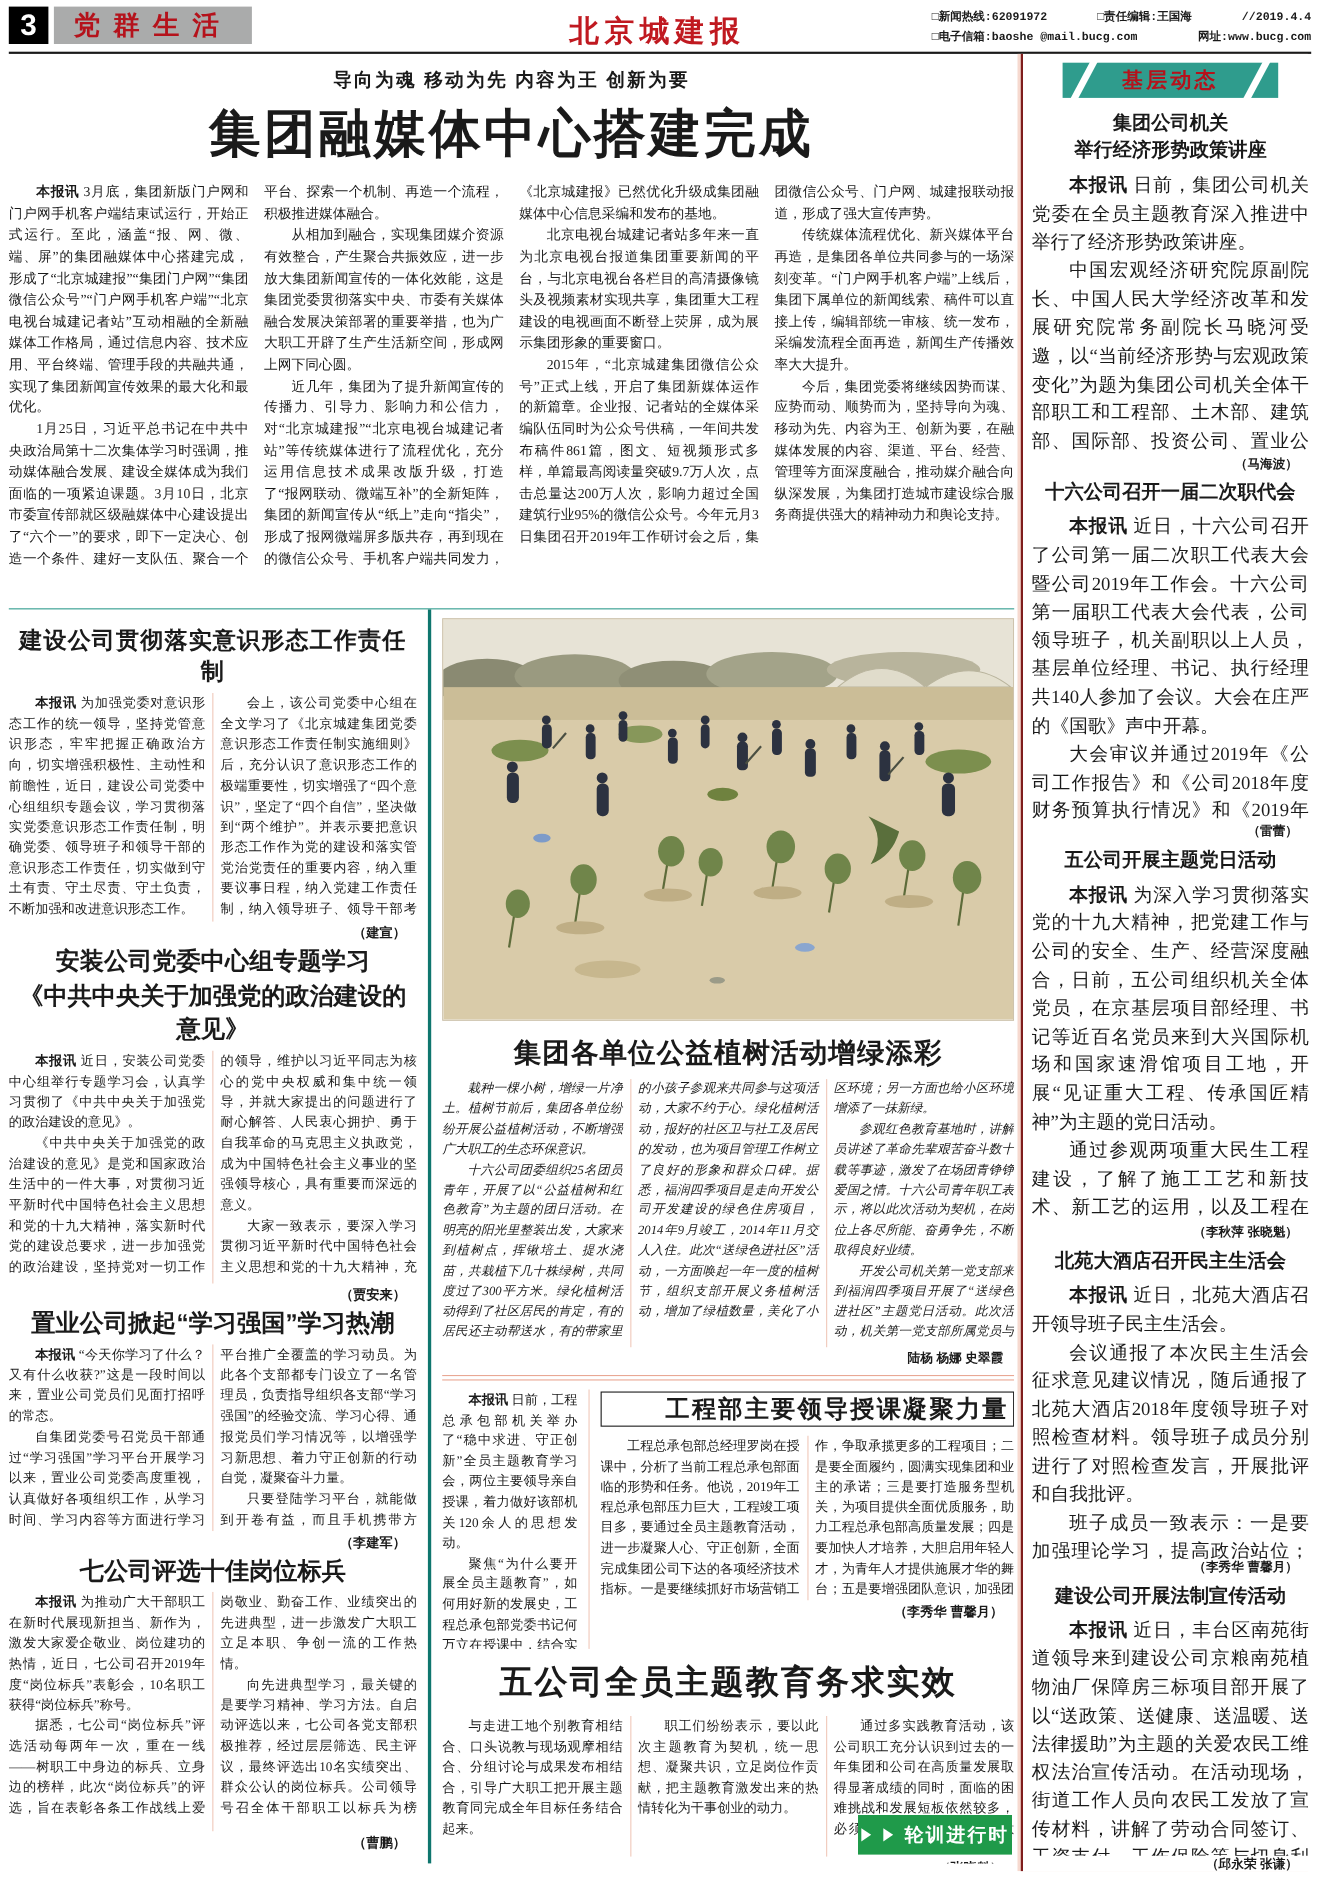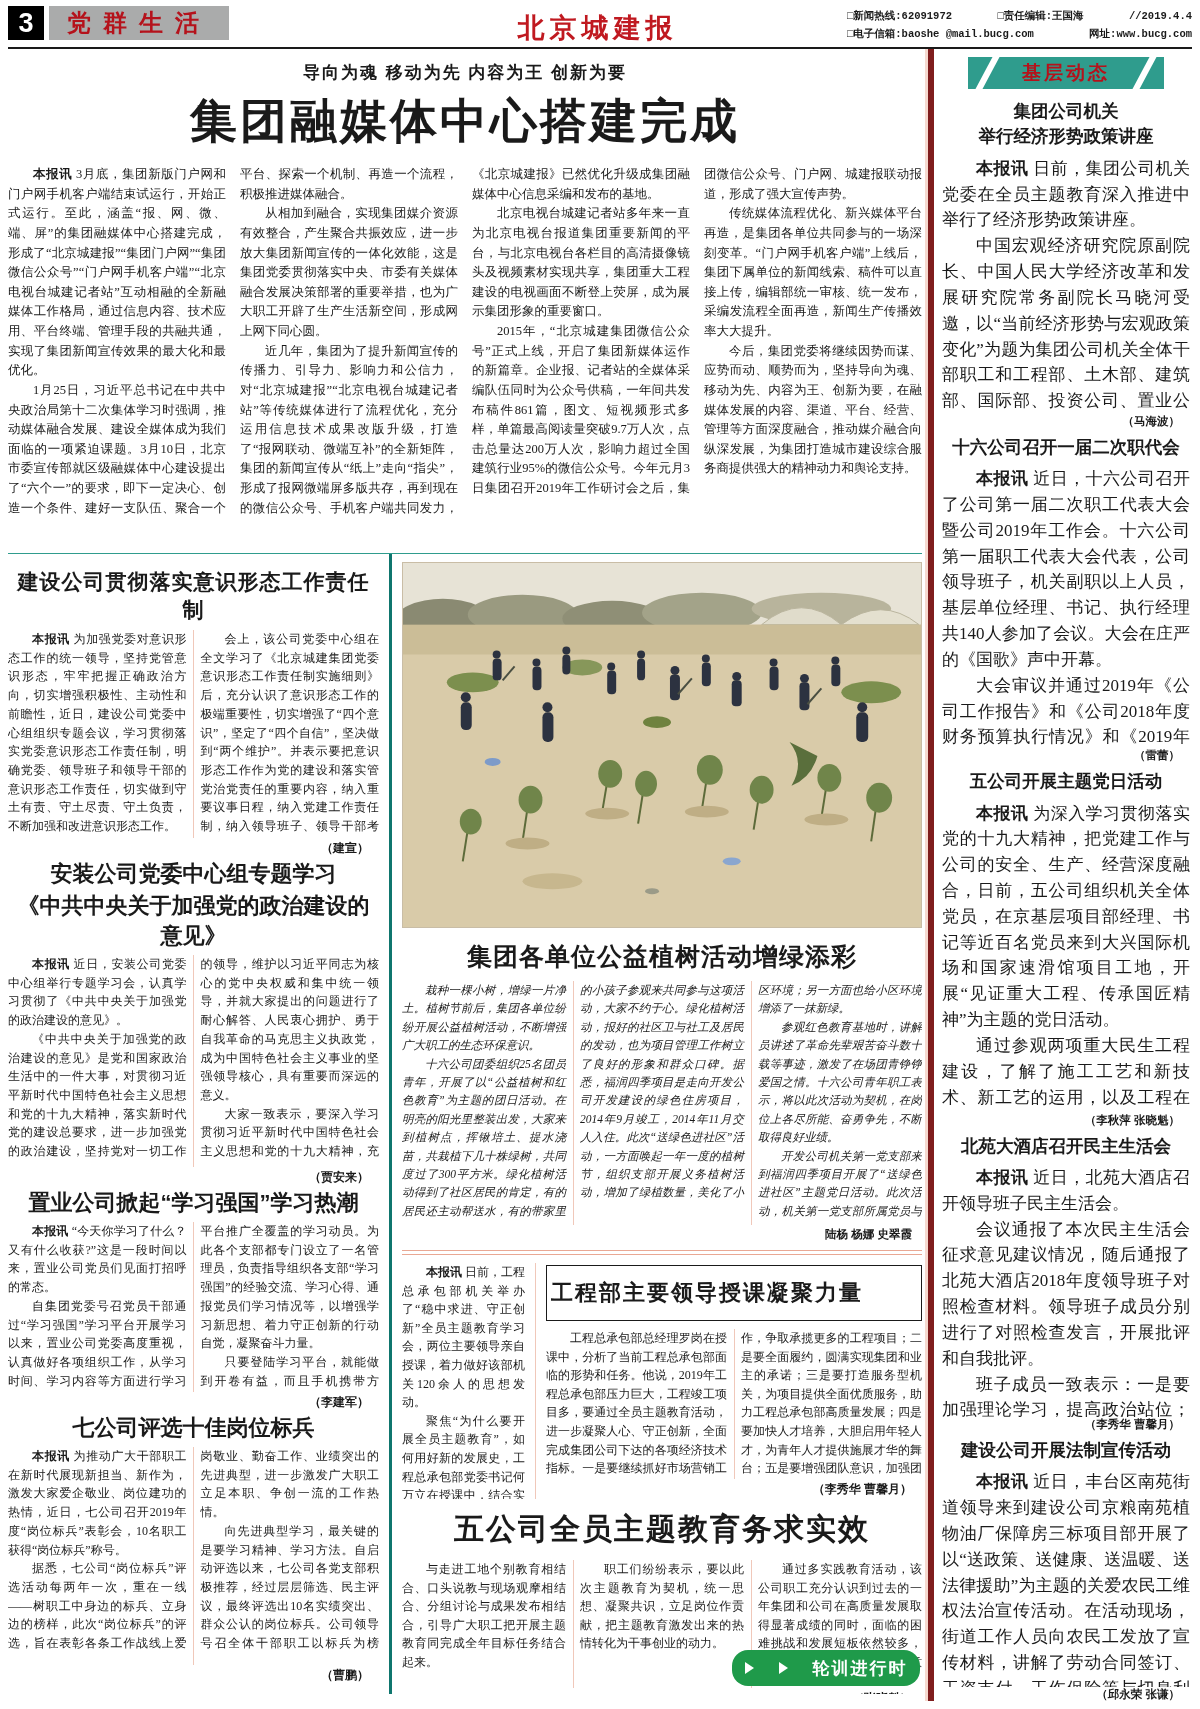--- a/index.html
+++ b/index.html
@@ -16,21 +16,21 @@
   .section-box span { color:#b5121b; font-family:"Liberation Sans",sans-serif; font-weight:bold; font-size:24px; letter-spacing:12px; }
   .paper-name { flex:1; text-align:center; color:#c01920; font-weight:bold; font-size:27px; letter-spacing:5px; padding-top:4px; }
   .pub-info { width:345px; font-family:Liberation Mono, monospace; font-size:10.5px; font-weight:bold; line-height:1.7; padding-top:2px; }
   .pub-info .r { display:flex; justify-content:space-between; white-space:nowrap; }
   .pub-info .r b { font-weight:bold; }
   .head-rule { border-top:2.5px solid #1a1a1a; margin-top:1px; }
 
   
   .content { display:flex; height:1652px; }
   .main { width:920px; padding-right:6px; }
-  .sidebar { width:264px; border-left:6px solid #7f1d1d; box-shadow:-3px 0 0 #f6d9cf; padding:4px 2px 0 8px; height:100%; overflow:hidden; }
+  .sidebar { width:264px; border-left:2px solid #7f1d1d; box-shadow:-3px 0 0 #f6d9cf; padding:4px 2px 0 8px; height:100%; overflow:hidden; }
 
   p.para { text-align:justify; text-indent:2em; }
   .lede { font-family:"Liberation Sans",sans-serif; font-weight:bold; }
   .byline { text-align:right; padding-right:10px; font-family:"Liberation Sans",sans-serif; font-weight:bold; }
 
   
   .lead-kicker { text-align:center; font-family:"Liberation Sans",sans-serif; font-size:17px; font-weight:bold; letter-spacing:2px; margin-top:12px; }
   .lead-headline { text-align:center; font-family:"Liberation Sans",sans-serif; font-weight:900; font-size:47px; letter-spacing:3px; margin:6px 0 12px 0; }
   .lead-body { height:378px; overflow:hidden; column-count:4; column-gap:14px; font-size:12.5px; line-height:1.57; }
   .teal-rule { border-top:1px solid #2f9c8d; margin:10px 0 0 0; }
@@ -56,29 +56,29 @@
   .tree-head { text-align:center; font-family:"Liberation Sans",sans-serif; font-weight:900; font-size:25px; letter-spacing:1px; margin:12px 0 8px 0; }
   .tree-body { height:244px; overflow:hidden; column-count:3; column-gap:14px; column-rule:1px solid #f0c8ba;
                font-size:11.5px; line-height:1.6; font-style:italic; }
   .tree-byline { font-size:11.5px; margin-top:2px; }
   .salmon-div { border-top:1px solid #e9a894; border-bottom:1px solid #e9a894; height:5px; margin:8px 0 8px 0; }
 
   
   .bottom-block { display:flex; height:236px; overflow:hidden; }
   .bb-left { width:134px; padding-right:10px; border-right:1px solid #f0c8ba; font-size:12px; line-height:1.55; text-align:justify; overflow:hidden; }
   .bb-right { flex:1; padding-left:10px; }
-  .boxed-head { border:1px solid #1a1a1a; margin:2px 0 8px 0; padding:12px 4px; text-align:left;
+  .boxed-head { border:1px solid #1a1a1a; margin:2px 0 8px 0; padding:0 4px; text-align:right;
                 font-family:"Liberation Sans",sans-serif; font-weight:900; font-size:22px; letter-spacing:2px; }
   .bb-body { height:150px; overflow:hidden; column-count:2; column-gap:14px; column-rule:1px solid #f0c8ba; font-size:12px; line-height:1.55; text-align:justify; }
 
   .wu-head { text-align:center; font-family:"Liberation Sans",sans-serif; font-weight:900; font-size:30px; letter-spacing:2px; margin:10px 0 10px 0; }
   .wu-body { height:128px; overflow:hidden; column-count:3; column-gap:14px; column-rule:1px solid #f0c8ba; font-size:12px; line-height:1.55; text-align:justify; }
 
-  .lunxun { position:absolute; right:2px; bottom:8px; width:188px; height:36px; background:#1f9a4a; border-radius:16px;
-            display:flex; align-items:center; justify-content:center; gap:25px; }
+  .lunxun { position:absolute; right:2px; bottom:8px; width:140px; height:36px; background:#1f9a4a; border-radius:0;
+            display:flex; align-items:center; justify-content:center; gap:11px; }
   .lunxun .tri { width:0; height:0; border-top:6px solid transparent; border-bottom:6px solid transparent; border-left:9px solid #fff; }
   .lunxun span { color:#fff; font-family:"Liberation Sans",sans-serif; font-weight:bold; font-size:17px; letter-spacing:2px; }
 
   
   .side-banner { position:relative; margin:4px auto 10px auto; width:196px; height:32px; background:#2f9c8d;
                  display:flex; align-items:center; justify-content:center; }
   .side-banner::before, .side-banner::after { content:""; position:absolute; top:-2px; bottom:-2px; width:7px; background:#fff; transform:skewX(-28deg); }
   .side-banner::before { left:16px; } .side-banner::after { right:16px; }
   .side-banner span { color:#b5121b; font-family:"Liberation Sans",sans-serif; font-weight:900; font-size:19px; letter-spacing:3px; }
   .side-head { text-align:center; font-family:"Liberation Sans",sans-serif; font-weight:900; font-size:17.5px; line-height:1.45; margin:6px 0 6px 0; }

